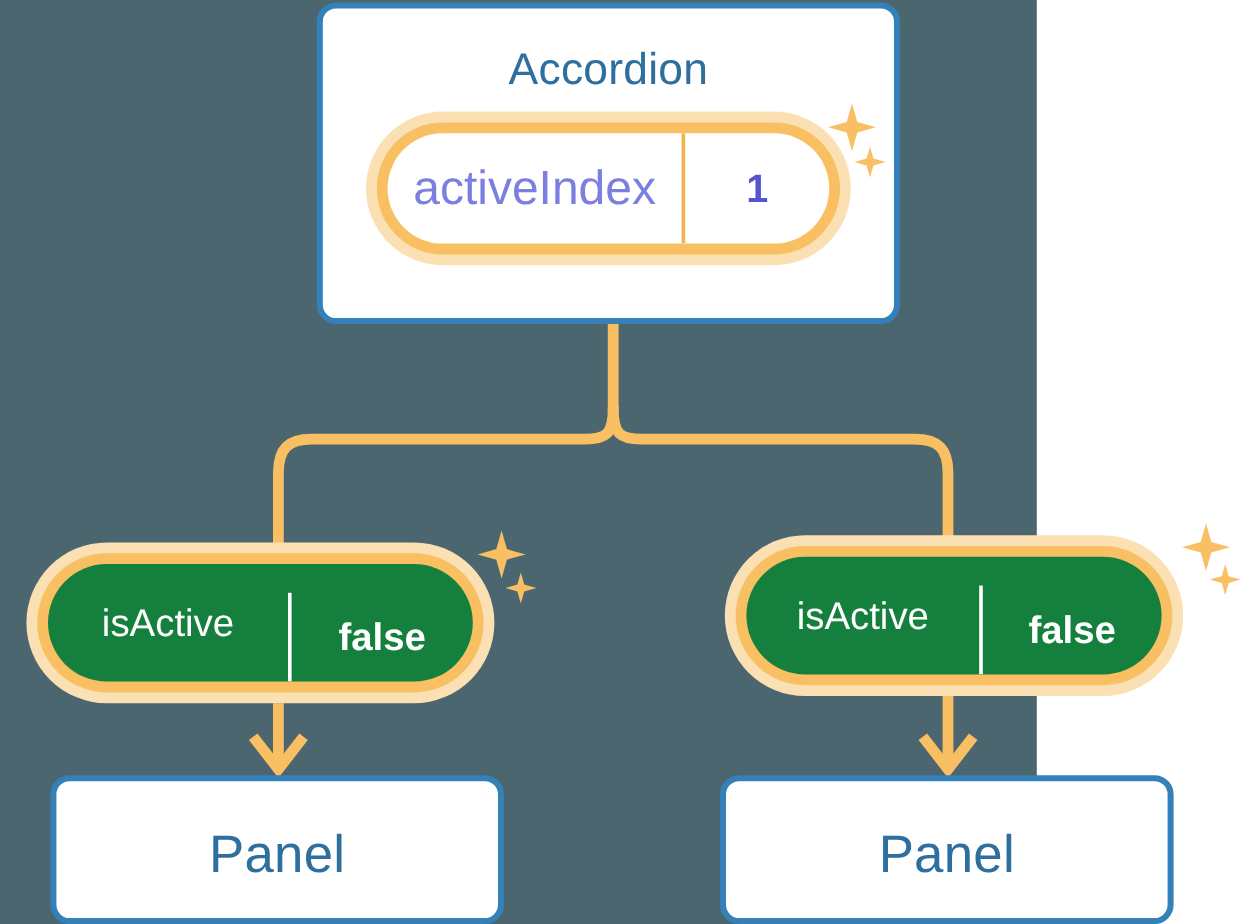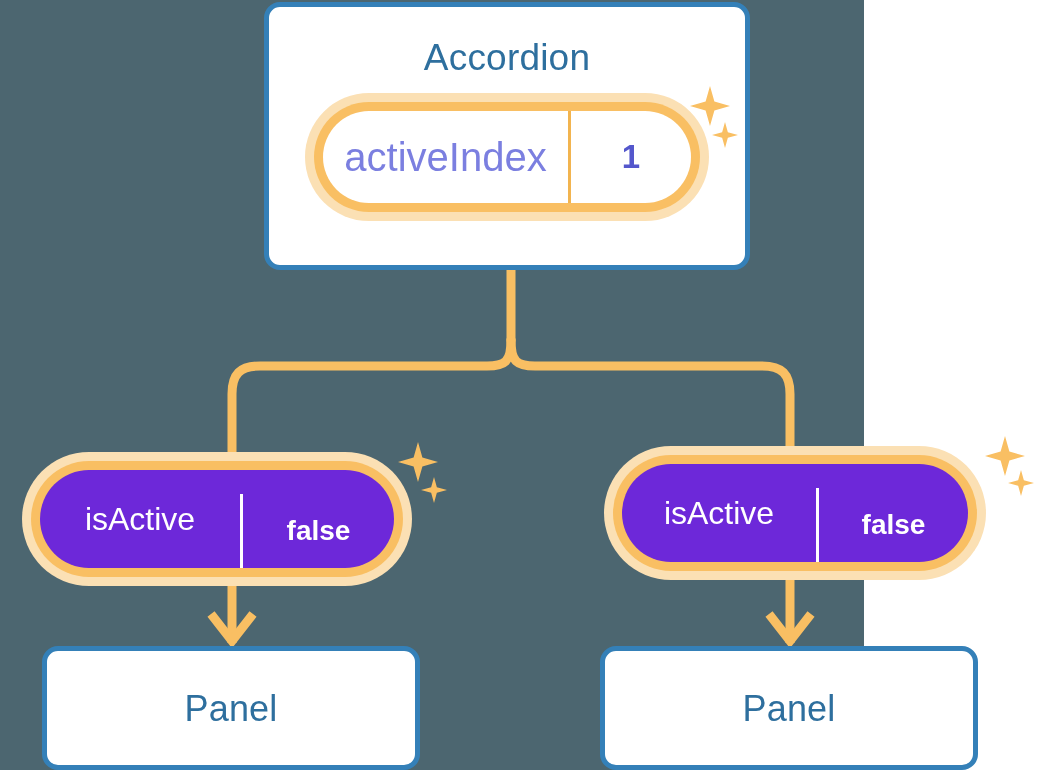--- a/index.html
+++ b/index.html
@@ -57,21 +57,21 @@
   }
 
   .panel-card {
     width: 378px;
     height: 124px;
   }
   #panel-left  { left: 42px;  top: 646px; }
   #panel-right { left: 600px; top: 646px; }
   .panel-card .card-title {
     top: 37px;
-    font-size: 36px;
+    font-size: 44px;
   }
 
   
   .pill-wrap {
     position: absolute;
   }
   
   .pill-halo {
     position: absolute;
     left: 0;
@@ -126,28 +126,28 @@
   }
   #pill-top .cell-val {
     flex: 1 1 auto;
     color: #5457cc;
     font-size: 33px;
     font-weight: bold;
     border-left: 3px solid #f2b44f;
   }
 
   
-  .pill-purple .pill-body { background: #6d28d9; }
+  .pill-purple .pill-body { background: #15803d; }
   .pill-purple .cell-key {
     color: #ffffff;
     font-size: 32px;
   }
   .pill-purple .cell-val {
     color: #ffffff;
-    font-size: 28px;
+    font-size: 32px;
     font-weight: bold;
     border-left: 3px solid #ffffff;
     margin-top: 24px;
   }
 
   #pill-left {
     left: 22px;
     top: 452px;
     width: 390px;
     height: 134px;

